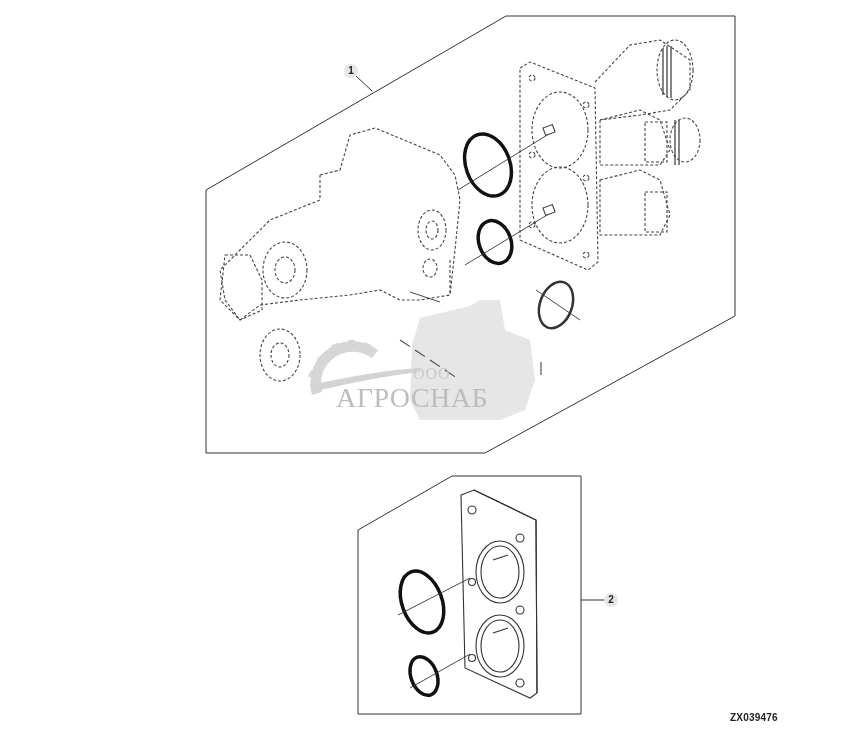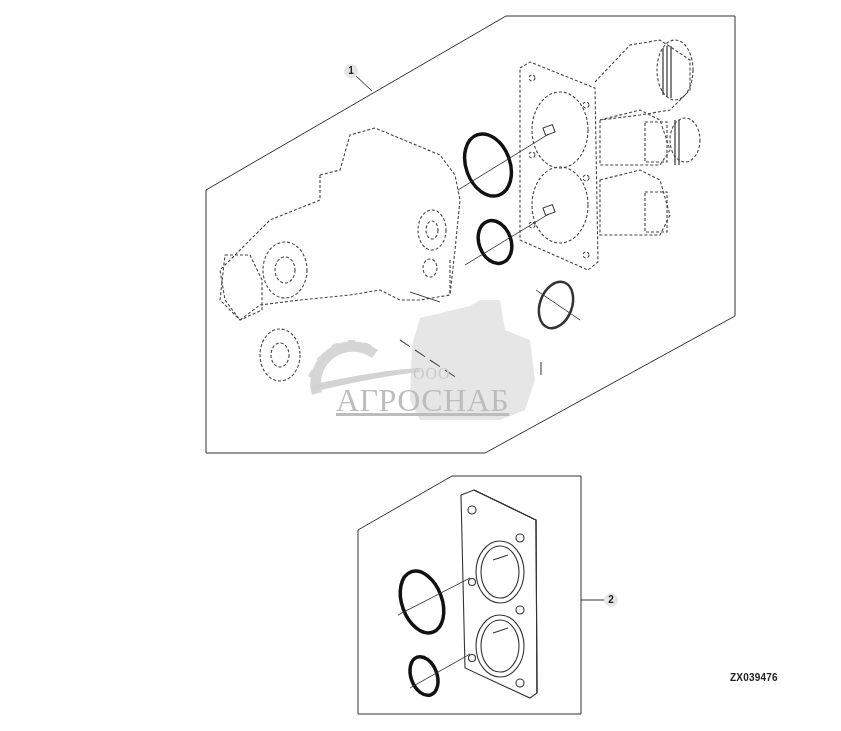--- a/index.html
+++ b/index.html
@@ -2,26 +2,26 @@
 <html><head>
 <meta charset="utf-8">
 <style>
   html, body { margin:0; padding:0; background:#ffffff; }
   body { width:841px; height:731px; position:relative; overflow:hidden;
          font-family:"Liberation Sans", sans-serif; }
   svg.canvas { position:absolute; left:0; top:0; }
   .callout { position:absolute; font-size:10px; font-weight:bold; color:#222;
              width:14px; height:14px; line-height:14px; text-align:center;
              border-radius:50%; background:#e6e6e6; }
-  .figure-id { position:absolute; left:730px; top:672px; font-size:10px;
+  .figure-id { position:absolute; left:730px; top:712px; font-size:10px;
                font-weight:bold; color:#222; letter-spacing:0.2px; }
   .wm-ooo { position:absolute; left:413px; top:365px; font-family:"Liberation Serif", serif;
             font-size:16px; color:#c9c9c9; letter-spacing:1px; }
   .wm-brand { position:absolute; left:336px; top:382px; font-family:"Liberation Serif", serif;
-              font-size:32px; color:#bdbdbd; letter-spacing:0.5px;text-decoration:underline; }
+              font-size:28px; color:#bdbdbd; letter-spacing:0.5px; }
 </style>
 </head>
 <body>
 
 <svg class="canvas" width="841" height="731" viewBox="0 0 841 731" xmlns="http://www.w3.org/2000/svg">
 
   <g fill="none" stroke="#333" stroke-width="1">
     <polyline points="206,190 506,16 735,16 735,316 485,453 206,453 206,190"></polyline>
     <line x1="355" y1="75" x2="372" y2="91"></line>
   </g>

